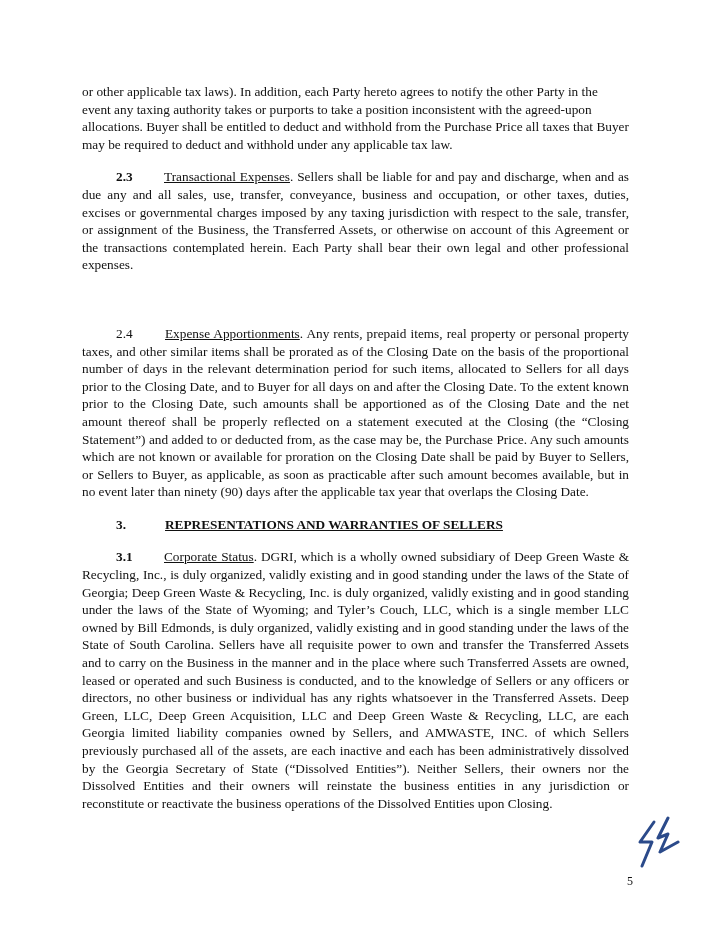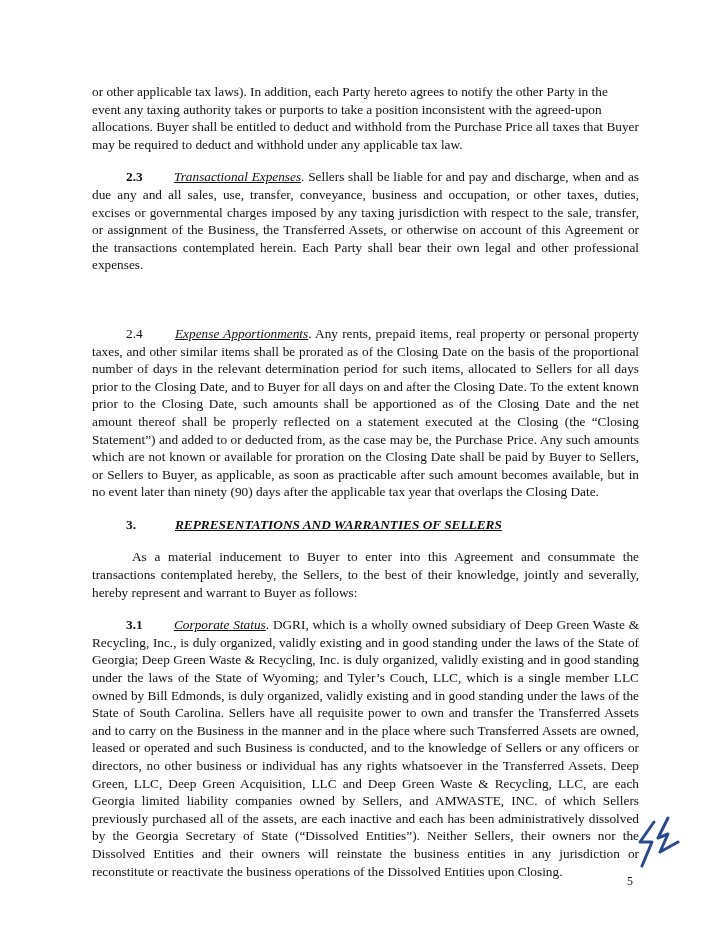--- a/index.html
+++ b/index.html
@@ -2,48 +2,47 @@
 <html><head>
   <meta charset="utf-8">
   <style>
     html, body { margin: 0; padding: 0; background: #ffffff; }
     body {
       width: 720px; height: 930px; position: relative; overflow: hidden;
       font-family: "Liberation Serif", "DejaVu Serif", serif;
       color: #111111;
     }
     .page {
-      position: absolute; left: 92px; top: 83px; width: 547px;
+      position: absolute; left: 82px; top: 83px; width: 547px;
       font-size: 13.3px; line-height: 17.6px;
     }
     p { margin: 0 0 15px 0; text-align: justify; }
     p.left { text-align: left; }
     .num1 { display: inline-block; width: 48px; padding-left: 34px; box-sizing: content-box; font-weight: bold; }
     .num2 { display: inline-block; width: 49px; padding-left: 34px; box-sizing: content-box; margin-top: 36px; }
-    .u { text-decoration: underline; font-style: italic; }
+    .u { text-decoration: underline; }
     .heading { font-weight: bold; margin: 6px 0 15px 0; }
     .heading .hnum { display: inline-block; width: 49px; padding-left: 34px; }
-    .heading .htitle { text-decoration: underline; font-style: italic; }
+    .heading .htitle { text-decoration: underline; }
     .firstind { text-indent: 40px; }
     .signature { position: absolute; left: 634px; top: 816px; width: 54px; height: 56px; }
     .pagenum { position: absolute; left: 627px; top: 874px; font-size: 12px; }
   </style>
 </head>
 <body>
 
 <div class="page">
   <p class="left">or other applicable tax laws). In addition, each Party hereto agrees to notify the other Party in the event any taxing authority takes or purports to take a position inconsistent with the agreed-upon allocations. Buyer shall be entitled to deduct and withhold from the Purchase Price all taxes that Buyer may be required to deduct and withhold under any applicable tax law.</p>
 
   <p><span class="num1">2.3</span><span class="u">Transactional Expenses</span><span>. Sellers shall be liable for and pay and discharge, when and as due any and all sales, use, transfer, conveyance, business and occupation, or other taxes, duties, excises or governmental charges imposed by any taxing jurisdiction with respect to the sale, transfer, or assignment of the Business, the Transferred Assets, or otherwise on account of this Agreement or the transactions contemplated herein. Each Party shall bear their own legal and other professional expenses.</span></p>
 
   <p><span class="num2">2.4</span><span class="u">Expense Apportionments</span><span>. Any rents, prepaid items, real property or personal property taxes, and other similar items shall be prorated as of the Closing Date on the basis of the proportional number of days in the relevant determination period for such items, allocated to Sellers for all days prior to the Closing Date, and to Buyer for all days on and after the Closing Date. To the extent known prior to the Closing Date, such amounts shall be apportioned as of the Closing Date and the net amount thereof shall be properly reflected on a statement executed at the Closing (the “Closing Statement”) and added to or deducted from, as the case may be, the Purchase Price. Any such amounts which are not known or available for proration on the Closing Date shall be paid by Buyer to Sellers, or Sellers to Buyer, as applicable, as soon as practicable after such amount becomes available, but in no event later than ninety (90) days after the applicable tax year that overlaps the Closing Date.</span></p>
 
   <div class="heading"><span class="hnum">3.</span><span class="htitle">REPRESENTATIONS AND WARRANTIES OF SELLERS</span></div>
 
-  <p class="firstind">As a material inducement to Buyer to enter into this Agreement and consummate the transactions contemplated hereby, the Sellers, to the best of their knowledge, jointly and severally, hereby represent and warrant to Buyer as follows:</p>
 
   <p><span class="num1">3.1</span><span class="u">Corporate Status</span><span>. DGRI, which is a wholly owned subsidiary of Deep Green Waste &amp; Recycling, Inc., is duly organized, validly existing and in good standing under the laws of the State of Georgia; Deep Green Waste &amp; Recycling, Inc. is duly organized, validly existing and in good standing under the laws of the State of Wyoming; and  Tyler’s Couch, LLC, which is a single member LLC owned by Bill Edmonds, is duly organized, validly existing and in good standing under the laws of the State of South Carolina. Sellers have all requisite power to own and transfer the Transferred Assets and to carry on the Business in the manner and in the place where such Transferred Assets are owned, leased or operated and such Business is conducted, and to the knowledge of Sellers or any officers or directors, no other business or individual has any rights whatsoever in the Transferred Assets. Deep Green, LLC, Deep Green Acquisition, LLC and Deep Green Waste &amp; Recycling, LLC, are each Georgia limited liability companies owned by Sellers, and AMWASTE, INC. of which Sellers previously purchased all of the assets, are each inactive and each has been administratively dissolved by the Georgia Secretary of State (“Dissolved Entities”).  Neither Sellers, their owners nor the Dissolved Entities and their owners will reinstate the business entities in any jurisdiction or reconstitute or reactivate the business operations of the Dissolved Entities upon Closing.</span></p>
 </div>
 
 <svg class="signature" viewBox="0 0 54 56">
   <path d="M20 6 L6 26 L18 26 L8 50" fill="none" stroke="#2b4a8a" stroke-width="3" stroke-linecap="round" stroke-linejoin="round"></path>
   <path d="M34 2 L24 22 L34 18 L26 36 L44 26" fill="none" stroke="#2b4a8a" stroke-width="3" stroke-linecap="round" stroke-linejoin="round"></path>
 </svg>
 
 <div class="pagenum">5</div>

